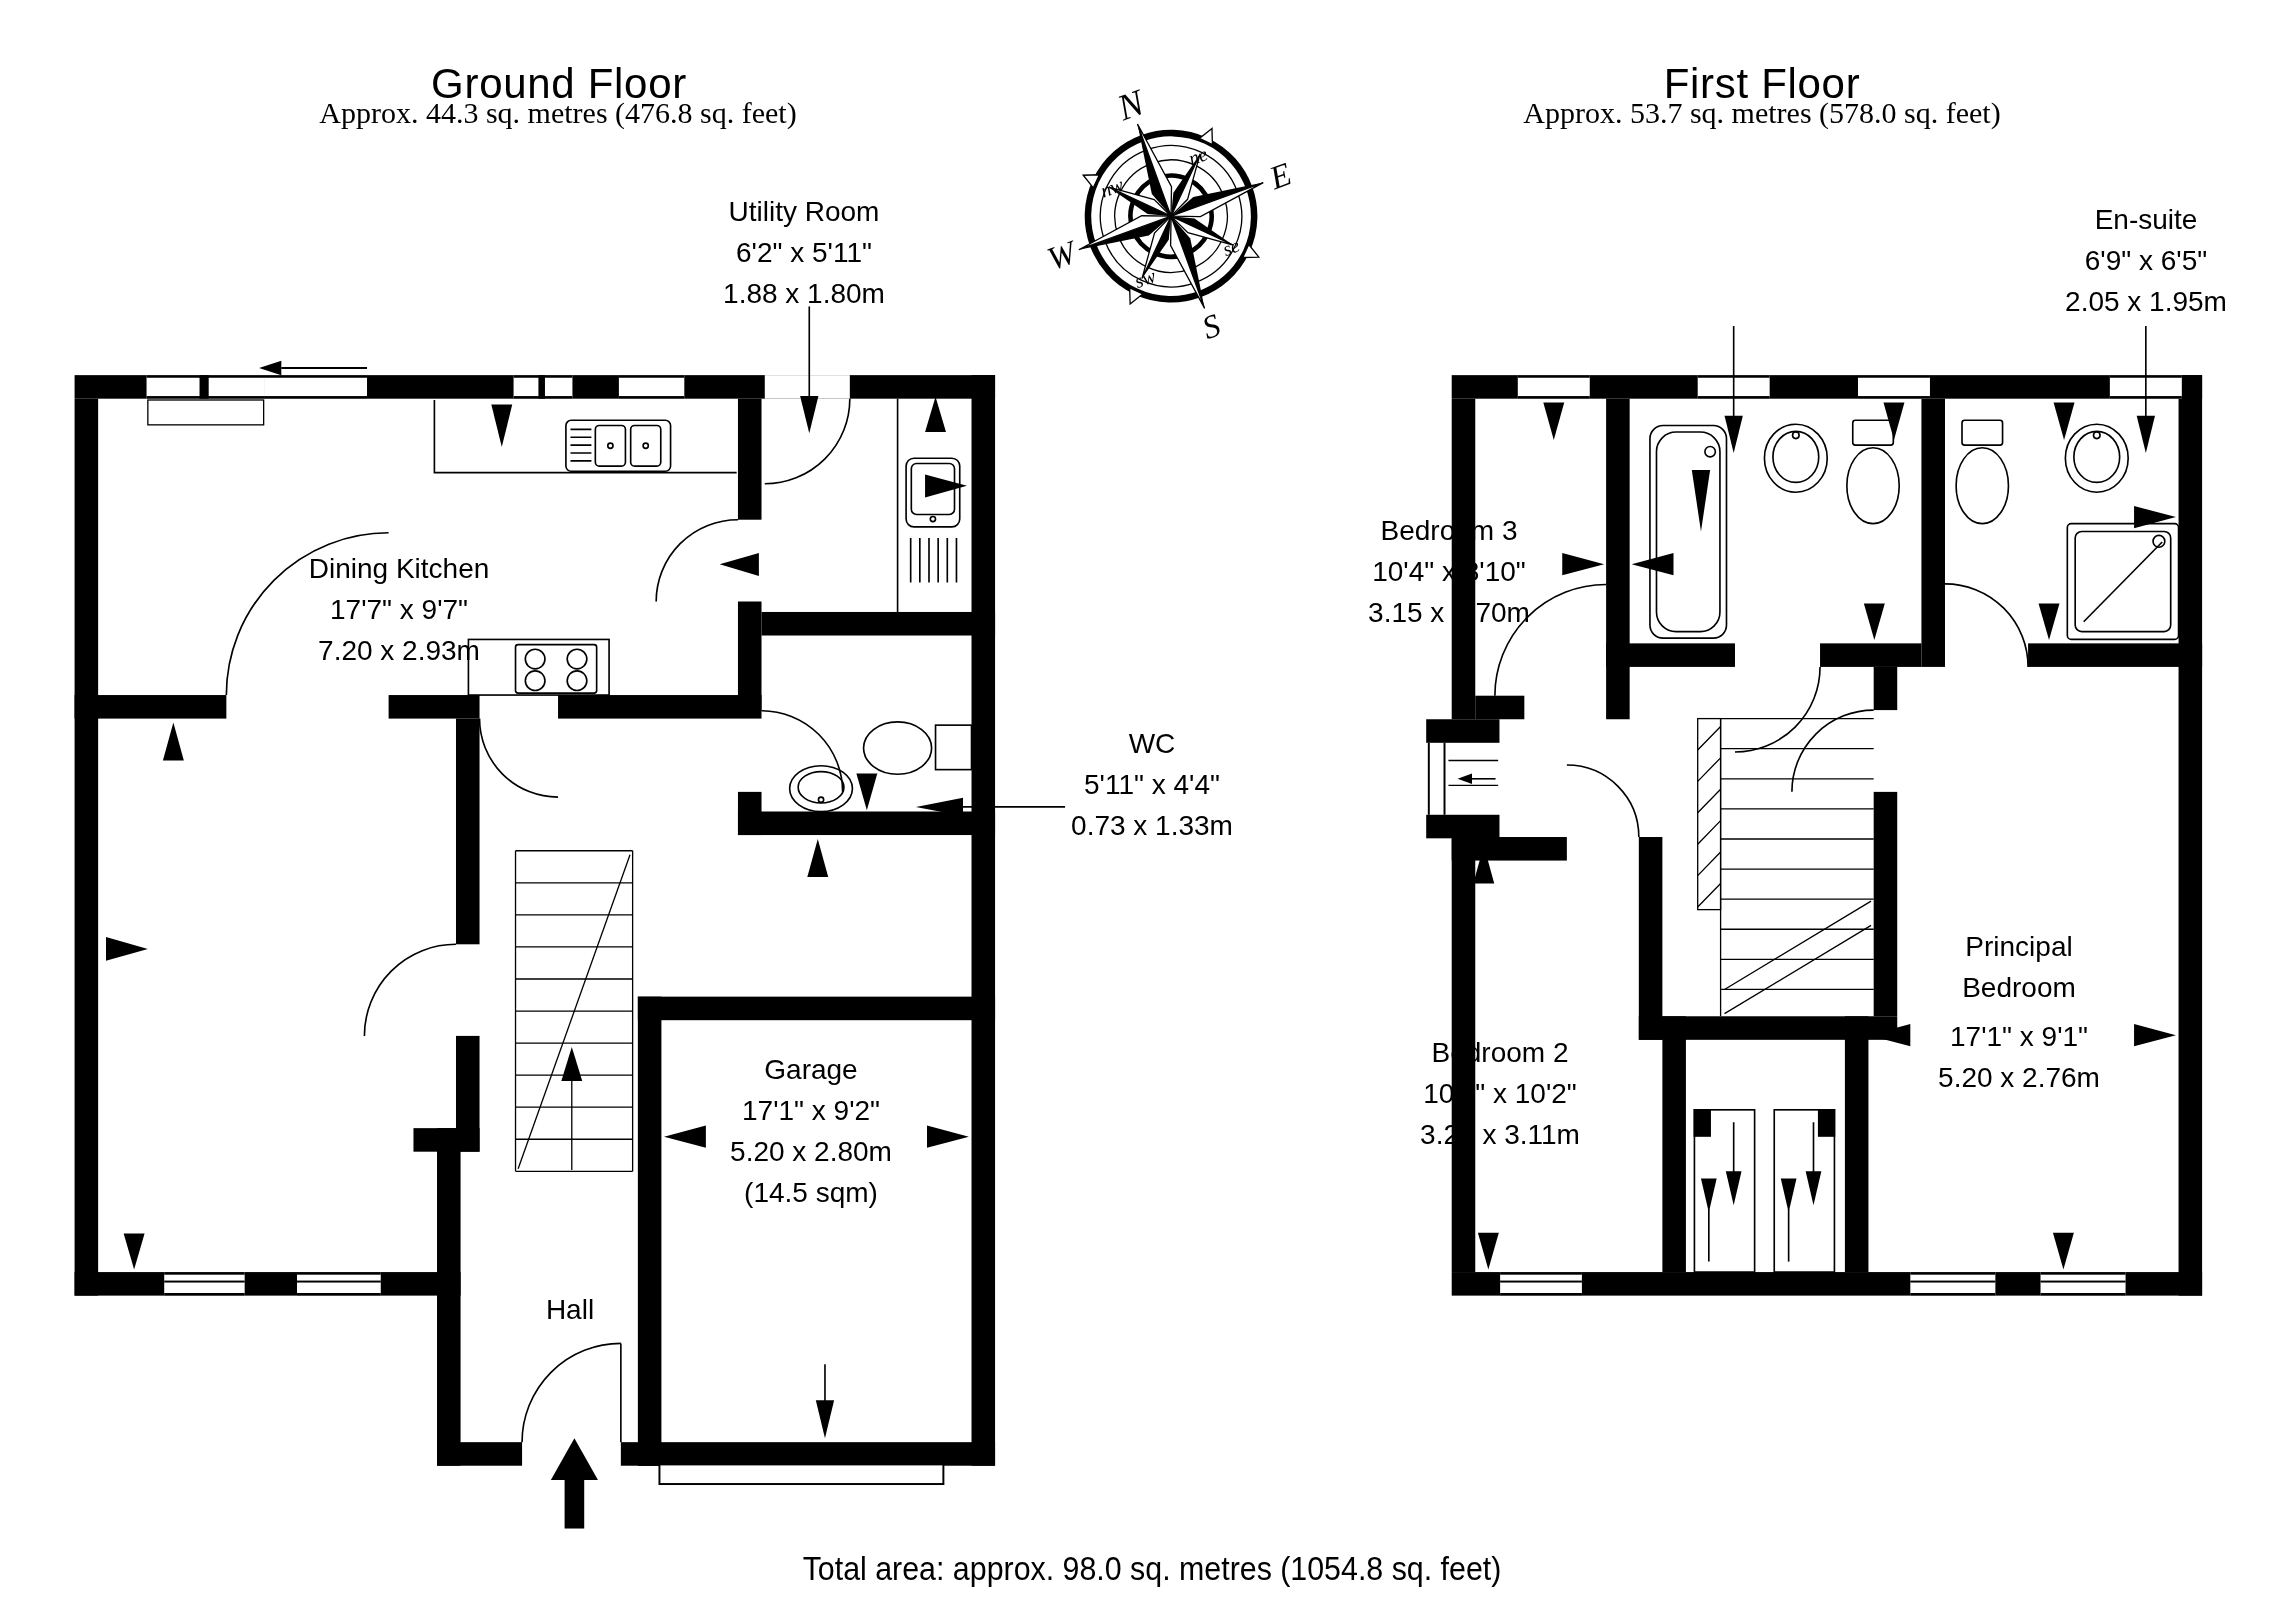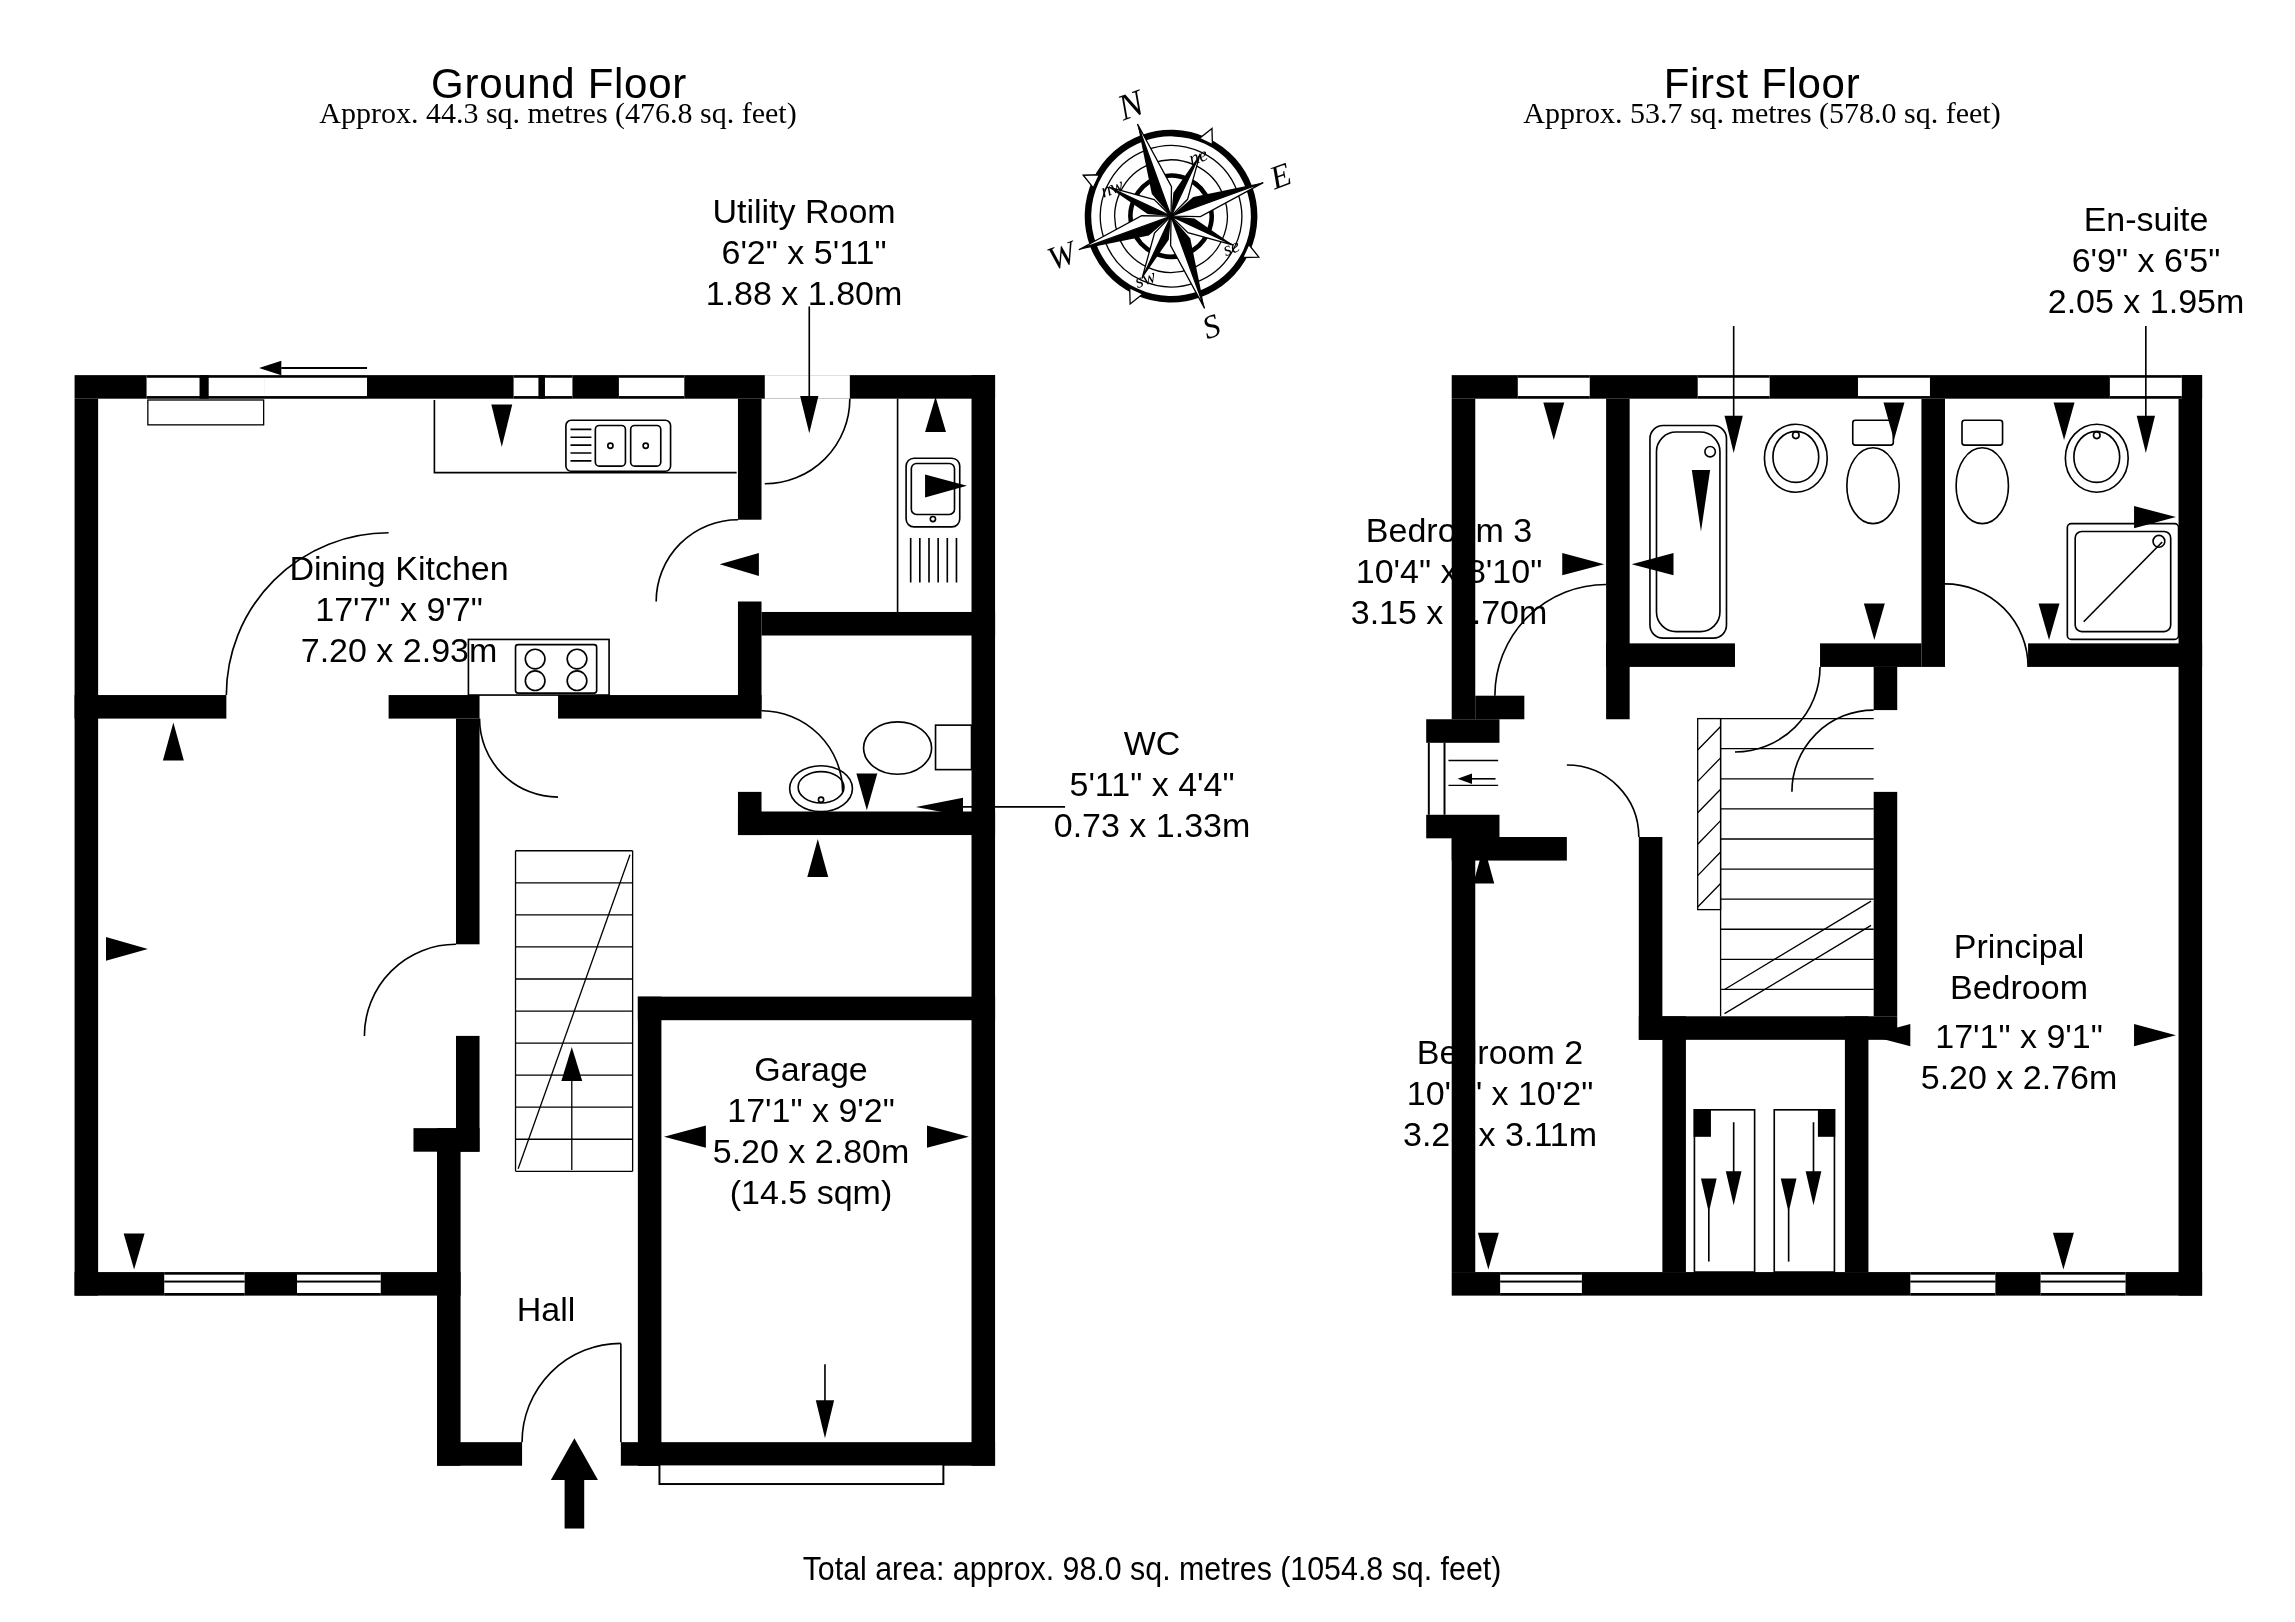--- a/index.html
+++ b/index.html
@@ -2,21 +2,21 @@
 <html style="font-size:10.5px"><head>
 <meta charset="utf-8">
 <style>
   html,body{margin:0;padding:0;background:#fff;}
   .page{position:relative;width:2295px;height:1623px;background:#fff;overflow:hidden;
         font-family:"Liberation Sans",sans-serif;color:#000;}
   svg{position:absolute;left:0;top:0;}
   .abs{position:absolute;transform:translate(-50%,-50%);text-align:center;}
   .title{font-size:42px;letter-spacing:0.7px;white-space:nowrap;margin-top:24px;}
   .subtitle{font-family:"Liberation Serif",serif;font-size:30px;white-space:nowrap;}
-  .lbl{font-size:34px;line-height:41px;text-align:center;}
+  .lbl{font-size:28px;line-height:41px;text-align:center;}
   .lbl div{white-space:nowrap;}
   .lbl .wrap{white-space:normal;}
   .footer{font-size:33px;transform:translate(-50%,-50%) scaleX(0.92);white-space:nowrap;}
 </style>
 </head>
 <body>
 
 <div class="page">
 
 <svg width="2295" height="1623" viewBox="0 0 3508 2480">
@@ -388,21 +388,21 @@
   </div>
 
 
   <div class="abs lbl" style="left:811px;top:1131px">
     <div>Garage</div>
     <div>17'1" x 9'2"</div>
     <div>5.20 x 2.80m</div>
     <div>(14.5 sqm)</div>
   </div>
 
-  <div class="abs lbl" style="left:546px;top:1309px">
+  <div class="abs lbl" style="left:570px;top:1309px">
     <div>Hall</div>
   </div>
 
 
   <div class="abs lbl" style="left:2146px;top:260px">
     <div>En-suite</div>
     <div>6'9" x 6'5"</div>
     <div>2.05 x 1.95m</div>
   </div>
 

